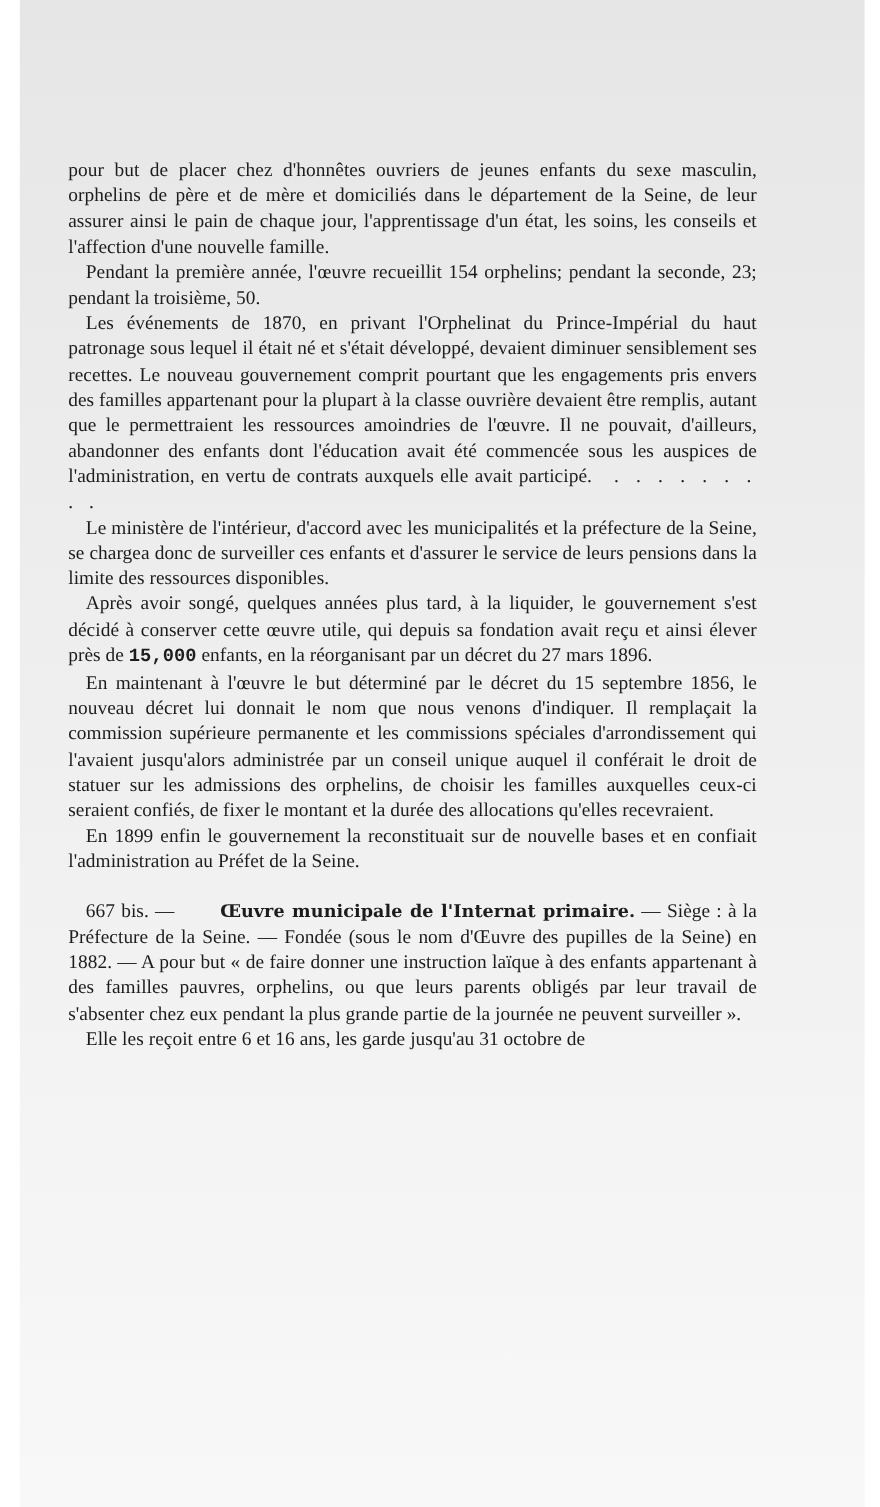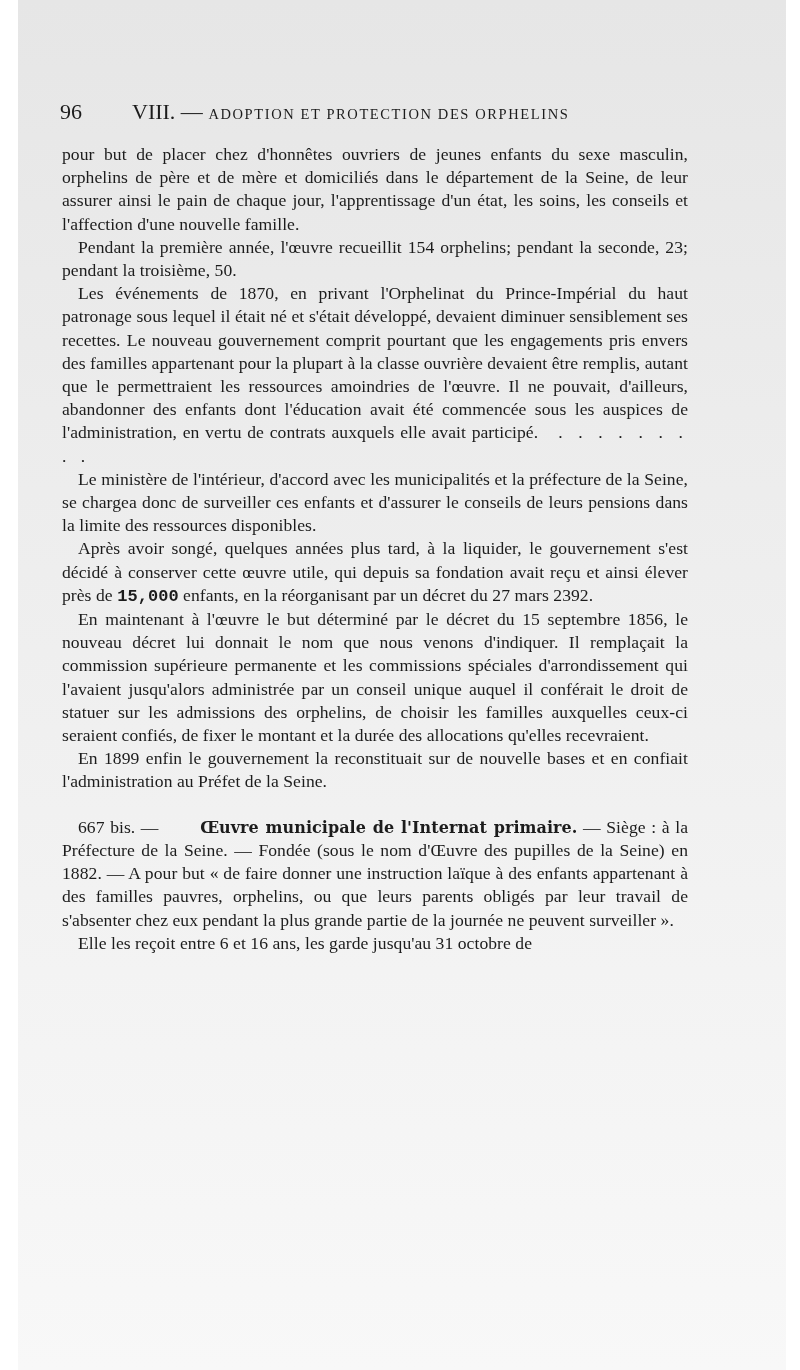--- a/index.html
+++ b/index.html
@@ -37,31 +37,27 @@
   .body .dots { letter-spacing: 5px; padding-left: 20px; }
   .gap { height: 22px; }
 </style>
 </head>
 <body>
 
 <div class="paper"></div>
 
 <div class="page">
 
-  <div class="running-head">
-    <span class="pnum">96</span><span class="chap">VIII. —</span>
-    <span class="sc">ADOPTION ET PROTECTION DES ORPHELINS</span>
-  </div>
 
   <div class="body">
     <p>pour but de placer chez d'honnêtes ouvriers de jeunes enfants du sexe masculin, orphelins de père et de mère et domiciliés dans le département de la Seine, de leur assurer ainsi le pain de chaque jour, l'apprentissage d'un état, les soins, les conseils et l'affection d'une nouvelle famille.</p>
     <p class="ind">Pendant la première année, l'œuvre recueillit 154 orphelins; pendant la seconde, 23; pendant la troisième, 50.</p>
     <p class="ind"><span>Les événements de 1870, en privant l'</span><span class="it">Orphelinat du Prince-Impérial</span><span> du haut patronage sous lequel il était né et s'était développé, devaient diminuer sensiblement ses recettes. Le nouveau gouvernement comprit pourtant que les engagements pris envers des familles appartenant pour la plupart à la classe ouvrière devaient être remplis, autant que le permettraient les ressources amoindries de l'œuvre. Il ne pouvait, d'ailleurs, abandonner des enfants dont l'éducation avait été commencée sous les auspices de l'administration, en vertu de contrats auxquels elle avait participé.</span><span class="dots">. . . . . . . . .</span></p>
-    <p class="ind">Le ministère de l'intérieur, d'accord avec les municipalités et la préfecture de la Seine, se chargea donc de surveiller ces enfants et d'assurer le conseils de leurs pensions dans la limite des ressources disponibles.</p>
-    <p class="ind"><span>Après avoir songé, quelques années plus tard, à la liquider, le gouvernement s'est décidé à conserver cette œuvre utile, qui depuis sa fondation avait reçu et ainsi élever près de </span><span class="bold-num">15,000</span><span> enfants, en la réorganisant par un décret du 27 mars 2392.</span></p>
+    <p class="ind">Le ministère de l'intérieur, d'accord avec les municipalités et la préfecture de la Seine, se chargea donc de surveiller ces enfants et d'assurer le service de leurs pensions dans la limite des ressources disponibles.</p>
+    <p class="ind"><span>Après avoir songé, quelques années plus tard, à la liquider, le gouvernement s'est décidé à conserver cette œuvre utile, qui depuis sa fondation avait reçu et ainsi élever près de </span><span class="bold-num">15,000</span><span> enfants, en la réorganisant par un décret du 27 mars 1896.</span></p>
     <p class="ind">En maintenant à l'œuvre le but déterminé par le décret du 15 septembre 1856, le nouveau décret lui donnait le nom que nous venons d'indiquer. Il remplaçait la commission supérieure permanente et les commissions spéciales d'arrondissement qui l'avaient jusqu'alors administrée par un conseil unique auquel il conférait le droit de statuer sur les admissions des orphelins, de choisir les familles auxquelles ceux-ci seraient confiés, de fixer le montant et la durée des allocations qu'elles recevraient.</p>
     <p class="ind">En 1899 enfin le gouvernement la reconstituait sur de nouvelle bases et en confiait l'administration au Préfet de la Seine.</p>
 
     <div class="gap"></div>
 
     <p class="ind"><span>667 </span><span class="it">bis</span><span>. — </span><span class="entry-title">Œuvre municipale de l'Internat primaire.</span><span> — Siège : à la Préfecture de la Seine. — Fondée (sous le nom d'</span><span class="it">Œuvre des pupilles de la Seine</span><span>) en 1882. — A pour but « de faire donner une instruction laïque à des enfants appartenant à des familles pauvres, orphelins, ou que leurs parents obligés par leur travail de s'absenter chez eux pendant la plus grande partie de la journée ne peuvent surveiller ».</span></p>
     <p class="ind">Elle les reçoit entre 6 et 16 ans, les garde jusqu'au 31 octobre de</p>
   </div>
 </div>
 

